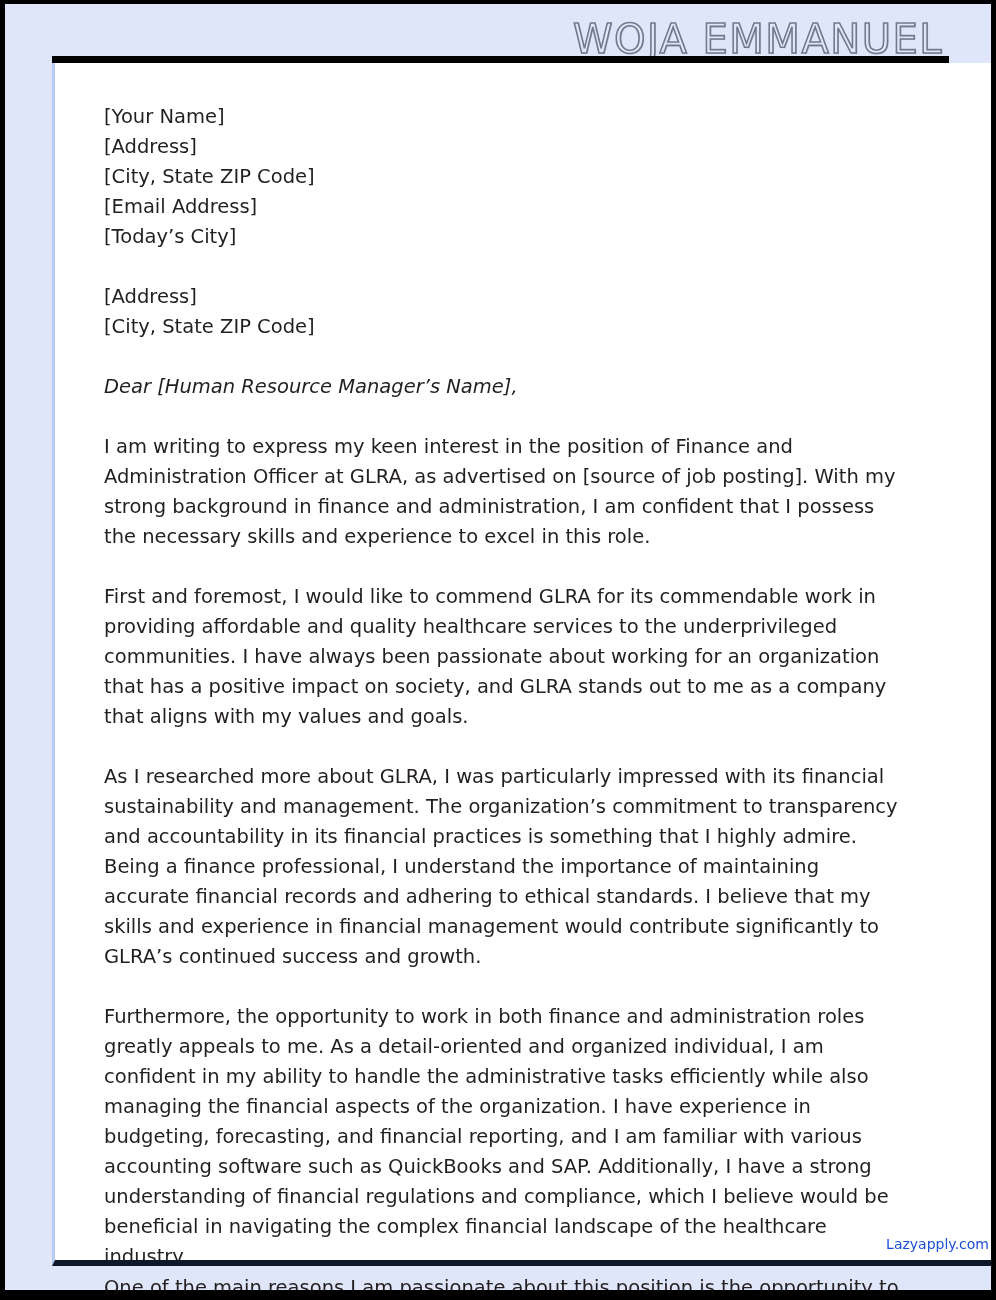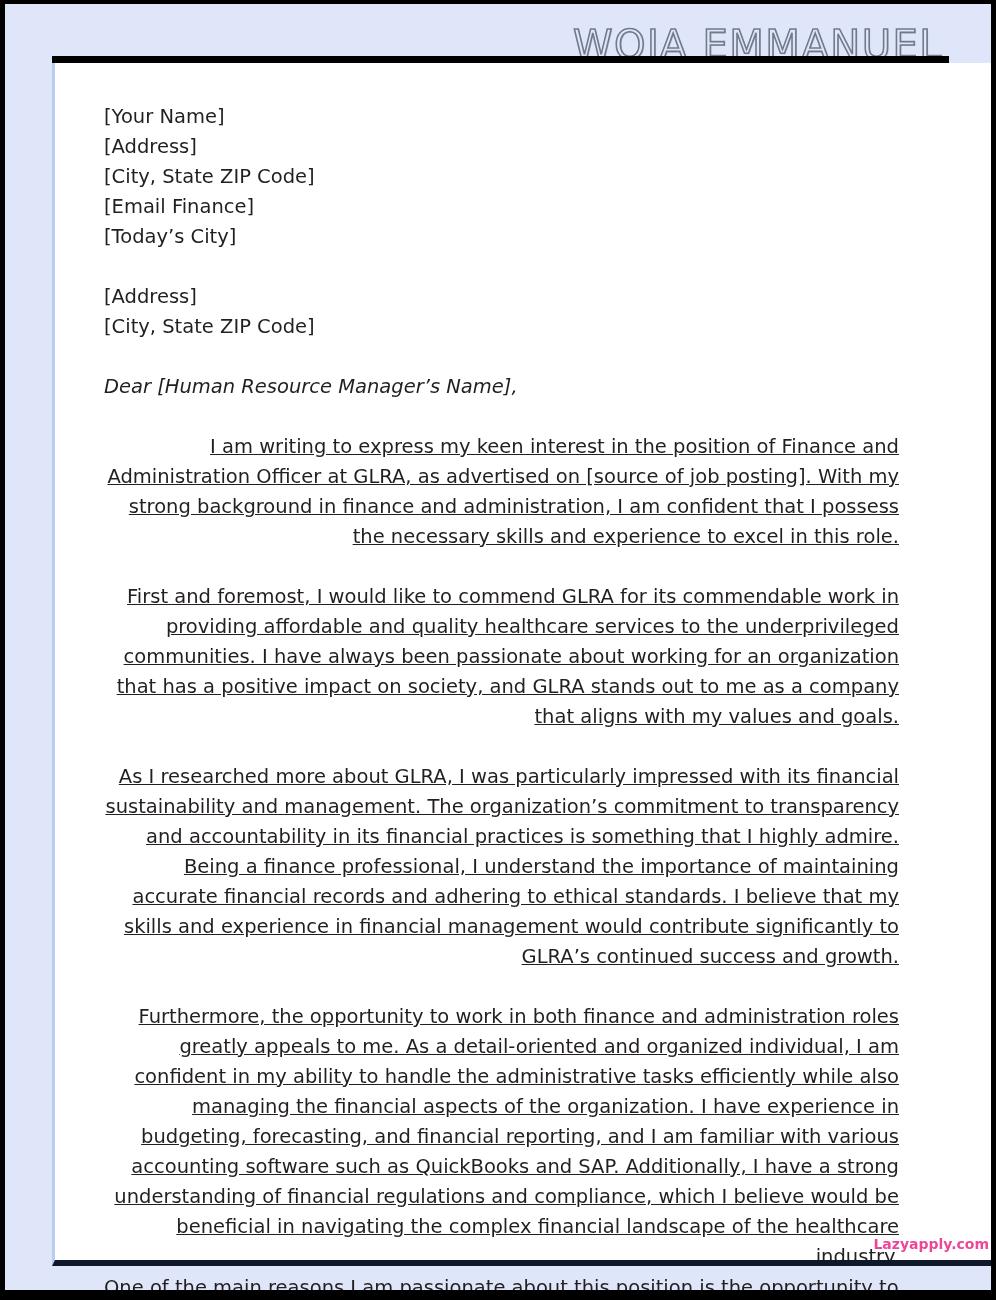--- a/index.html
+++ b/index.html
@@ -33,21 +33,21 @@
     left: 0;
     top: 0;
     width: 986px;
     height: 50px;
     background: #dfe6f9;
   }
 
   .doc-title {
     position: absolute;
     right: 48px;
-    top: 19px;
+    top: 13px;
     font-family: "DejaVu Sans", sans-serif;
     font-size: 40px;
     font-weight: 400;
     letter-spacing: 1.5px;
     line-height: 44px;
     color: #dfe6f9;
     -webkit-text-stroke: 1.6px #707a8c;
     text-shadow:
        1px 1px 0 rgba(120,130,150,.35),
       -1px -1px 0 rgba(255,255,255,.5);
@@ -99,35 +99,33 @@
     font-size: 19.5px;
     line-height: 30px;
     color: #231f20;
     font-style: italic;
   }
 
   .para {
     font-size: 19.5px;
     line-height: 30px;
     color: #231f20;
-    text-align: right;
+    text-align: left;
     margin-top: 30px;
-    text-decoration: underline;
   }
 
   
   .watermark {
     position: absolute;
     right: 10px;
     bottom: 7px;
     font-size: 14px;
     line-height: 18px;
-    color: #ec4899;
+    color: #1d4ed8;
     font-family: "DejaVu Sans", sans-serif;
-    font-weight: bold;
   }
 
   
   .overflow-text {
     position: absolute;
     left: 99px;
     top: 1269px;
     width: 830px;
     font-size: 19.5px;
     line-height: 30px;
@@ -146,21 +144,21 @@
 
   <div class="top-rule"></div>
 
   <div class="page-sheet">
     <div class="page-inner">
 
       <div class="addr-block">
         <div class="addr-line">[Your Name]</div>
         <div class="addr-line">[Address]</div>
         <div class="addr-line">[City, State ZIP Code]</div>
-        <div class="addr-line">[Email Finance]</div>
+        <div class="addr-line">[Email Address]</div>
         <div class="addr-line">[Today’s City]</div>
       </div>
 
       <div class="block-gap"></div>
 
       <div class="addr-block">
         <div class="addr-line">[Address]</div>
         <div class="addr-line">[City, State ZIP Code]</div>
       </div>
 

